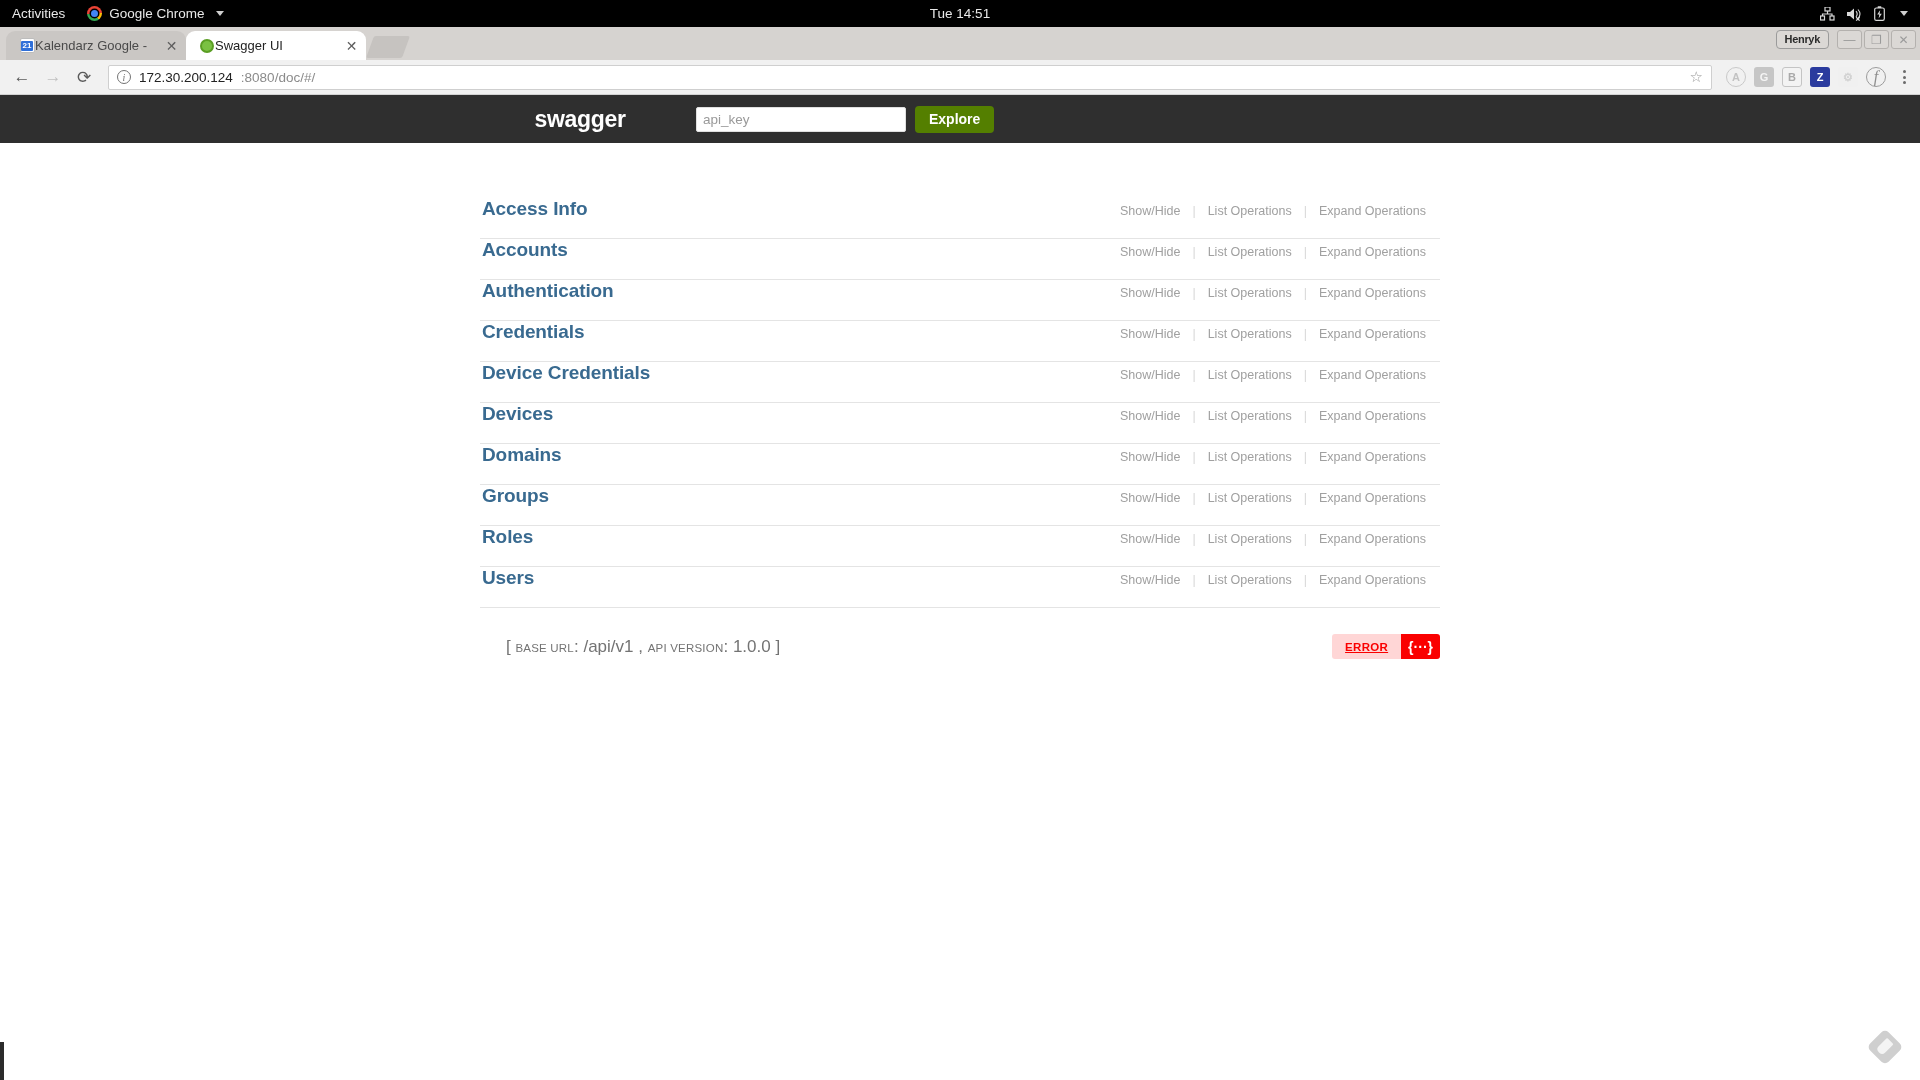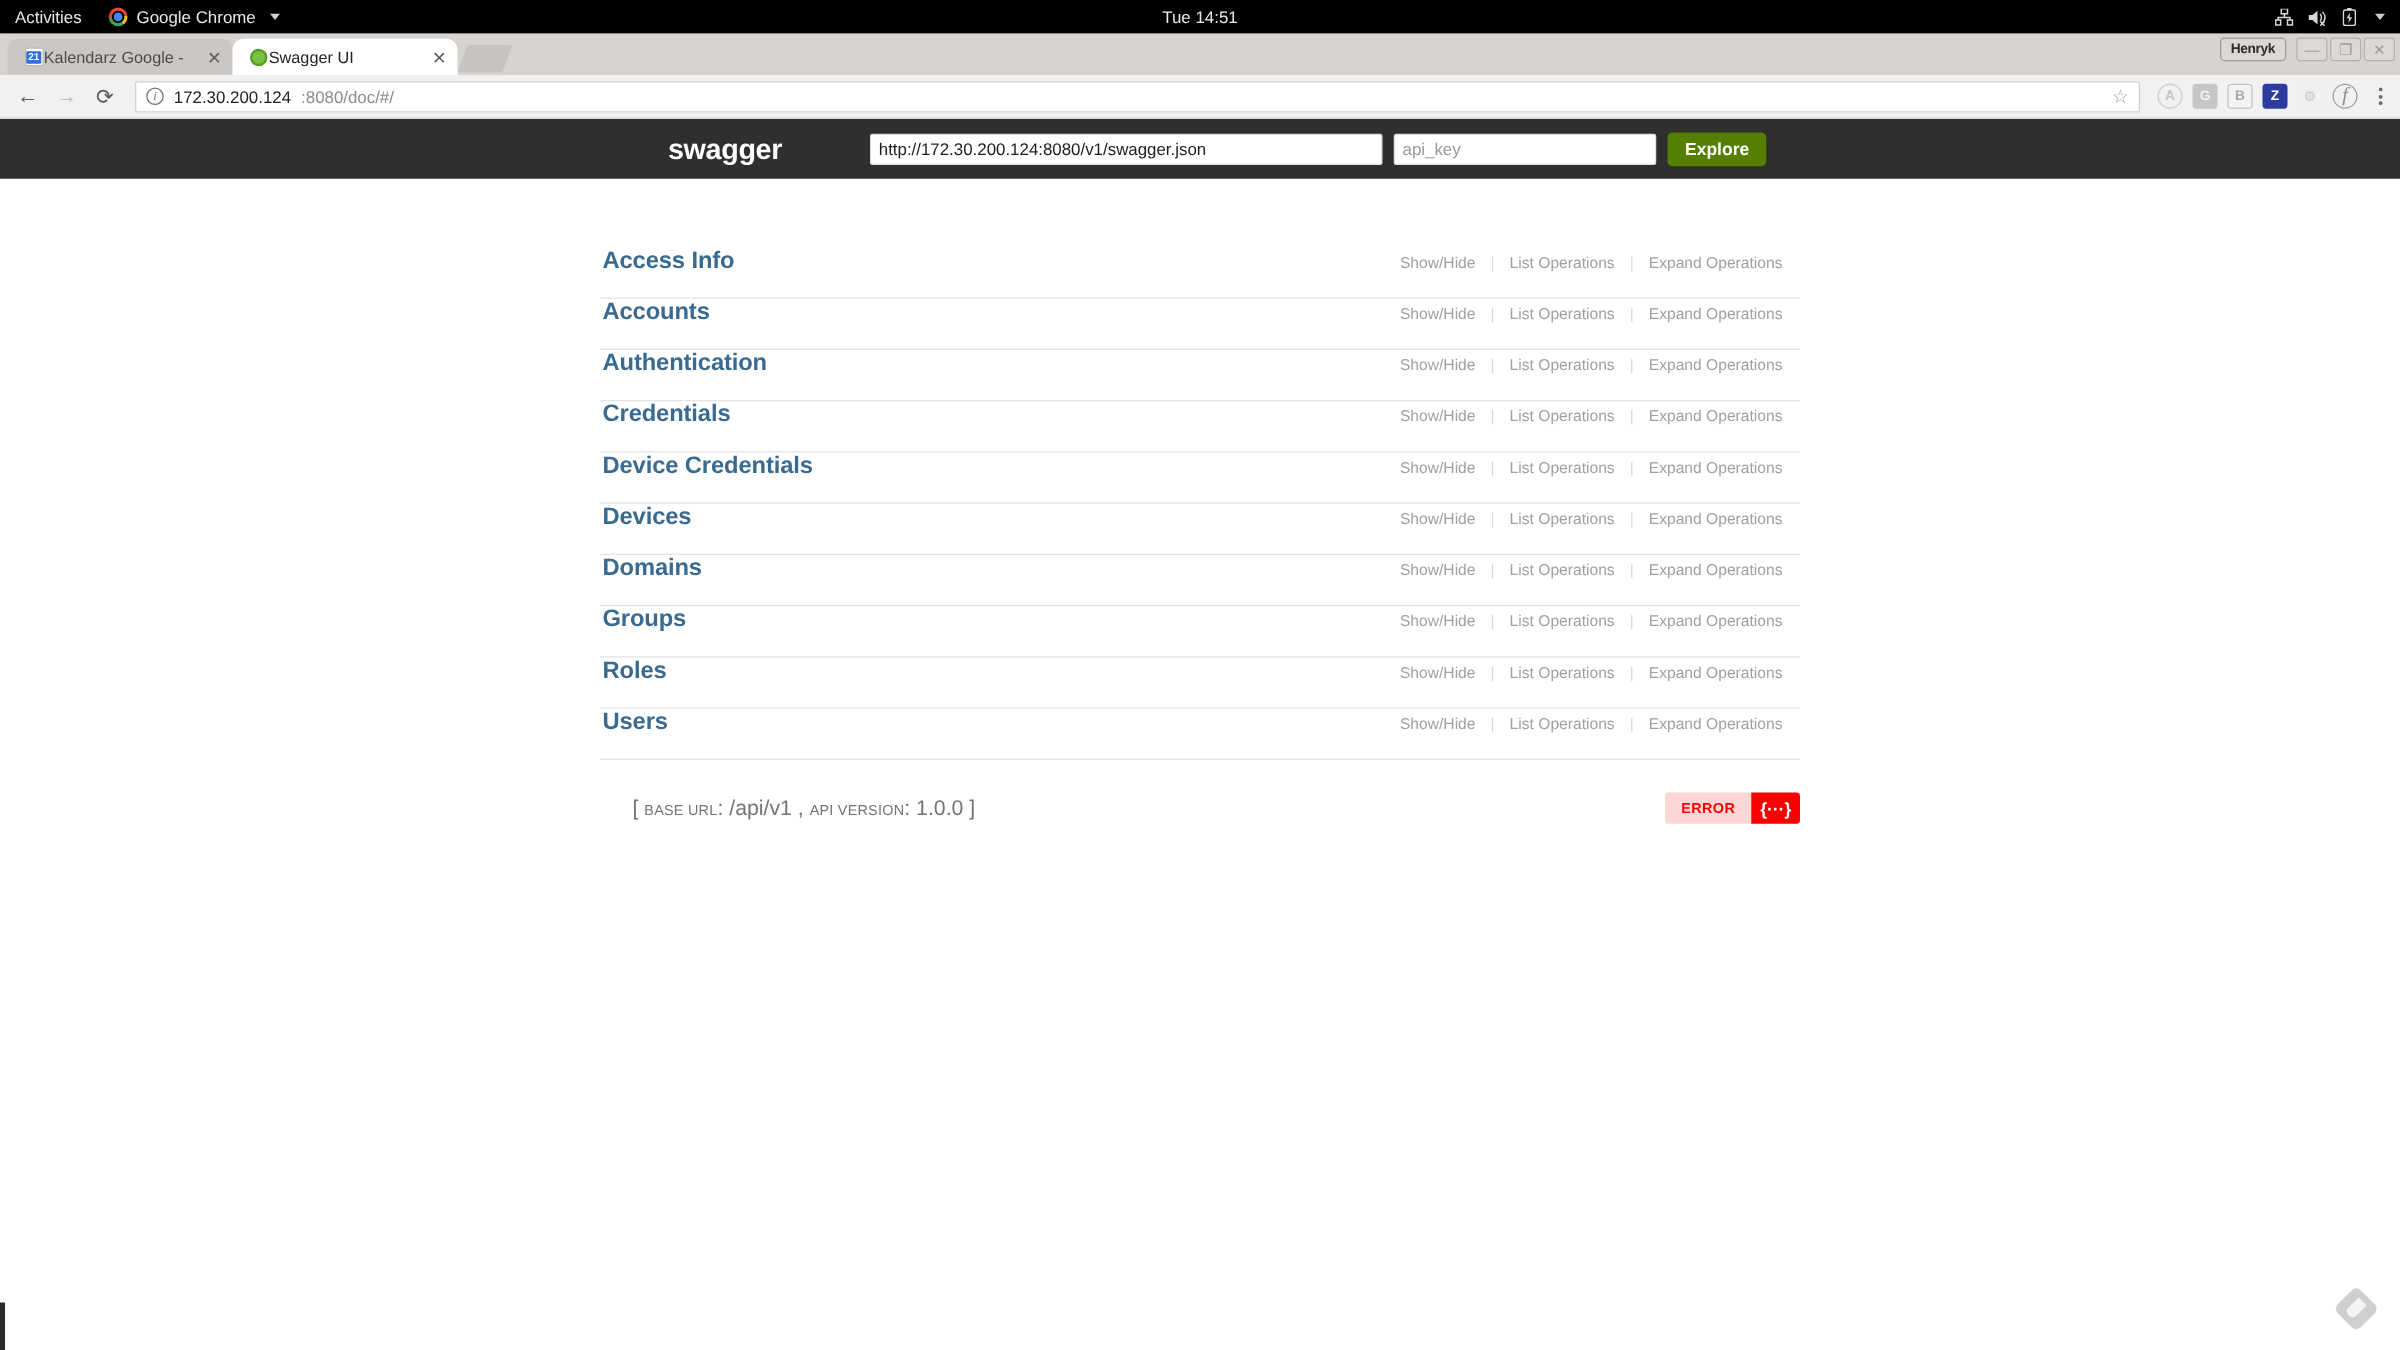--- a/index.html
+++ b/index.html
@@ -223,20 +223,21 @@
     display: flex; align-items: center; justify-content: space-between;
   }
   .baseurl { color: #737373; font-size: 17px; margin-left: 26px; }
   .baseurl .lbl { font-size: 11.5px; text-transform: uppercase; letter-spacing: 0.2px; }
   .validator { display: flex; align-items: stretch; height: 25px; }
   .validator .err {
     background: #ffd6d6; color: #fa0000; font-size: 11.5px; font-weight: bold;
     display: flex; align-items: center; padding: 0 13px;
     border-top-left-radius: 3px; border-bottom-left-radius: 3px;
     letter-spacing: 0.3px;
+    text-decoration: underline;
   }
   .validator .brace {
     background: #fa0000; color: #ffffff; font-size: 14px; font-weight: bold;
     display: flex; align-items: center; padding: 0 7px;
     border-top-right-radius: 3px; border-bottom-right-radius: 3px;
   }
 
   .feedly {
     position: absolute; right: 22px; bottom: 20px;
     width: 26px; height: 26px; background: #cfcfcf;
@@ -337,21 +338,20 @@
         </span>
     </div>
   </div>
 
   <div class="page">
 
     <div class="swagger-header">
       <div class="swagger-inner">
         <div class="swagger-logo">swagger</div>
         <div class="hdr-form">
-          <input id="url-input" class="hdr-input" type="text" value="http://172.30.200.124:8080/v1/swagger.json" style="">
           <input id="key-input" class="hdr-input" type="text" placeholder="api_key" style="">
           <button class="explore-btn">Explore</button>
         </div>
       </div>
     </div>
 
     <div class="resources">
 
       <div class="res-row">
         <a class="res-title" href="#">Access Info</a>

